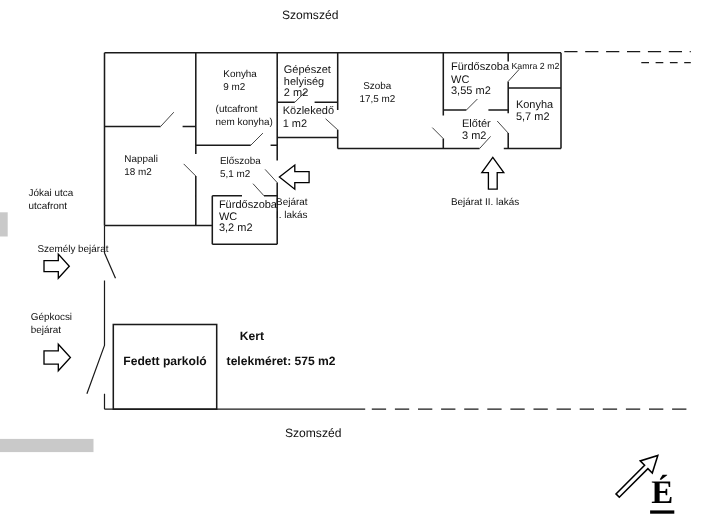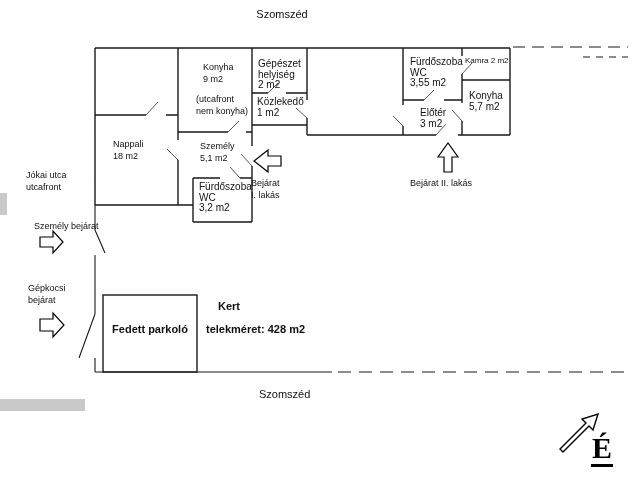--- a/index.html
+++ b/index.html
@@ -92,20 +92,24 @@
     <span class="line">Gépészet</span>
     <span class="line">helyiség</span>
     <span class="line">2 m2</span>
   </div>
 
   <div class="lbl small" style="left:257px;top:97px;">
     <span class="line">Közlekedő</span>
     <span class="line">1 m2</span>
   </div>
 
+  <div class="lbl center" style="left:312px;top:73px;width:62px;">
+    <span class="line">Szoba</span>
+    <span class="line">17,5 m2</span>
+  </div>
 
   <div class="lbl small" style="left:410px;top:57px;">
     <span class="line">Fürdőszoba</span>
     <span class="line">WC</span>
     <span class="line">3,55 m2</span>
   </div>
 
   <div class="lbl tiny" style="left:465px;top:56px;">
     <span class="line">Kamra 2 m2</span>
   </div>
@@ -119,21 +123,21 @@
     <span class="line">Előtér</span>
     <span class="line">3 m2</span>
   </div>
 
   <div class="lbl" style="left:113px;top:139px;">
     <span class="line">Nappali</span>
     <span class="line">18 m2</span>
   </div>
 
   <div class="lbl" style="left:200px;top:141px;">
-    <span class="line">Személy</span>
+    <span class="line">Előszoba</span>
     <span class="line">5,1 m2</span>
   </div>
 
   <div class="lbl small" style="left:199px;top:182px;">
     <span class="line">Fürdőszoba</span>
     <span class="line">WC</span>
     <span class="line">3,2 m2</span>
   </div>
 
   <div class="lbl" style="left:251px;top:178px;">
@@ -152,19 +156,19 @@
 
   <div class="lbl" style="left:28px;top:283px;">
     <span class="line">Gépkocsi</span>
     <span class="line">bejárat</span>
   </div>
 
   <div class="lbl big bold center" style="left:103px;top:323px;width:94px;">Fedett parkoló</div>
 
   <div class="lbl big bold" style="left:206px;top:300px;margin-left:12px;">Kert</div>
 
-  <div class="lbl big bold" style="left:206px;top:323px;">telekméret: 428 m2</div>
+  <div class="lbl big bold" style="left:206px;top:323px;">telekméret: 575 m2</div>
 
   <div class="lbl big" style="left:259px;top:388px;">Szomszéd</div>
 
   <span class="compass-n">É</span>
 
 </div>
 
 </body></html>

